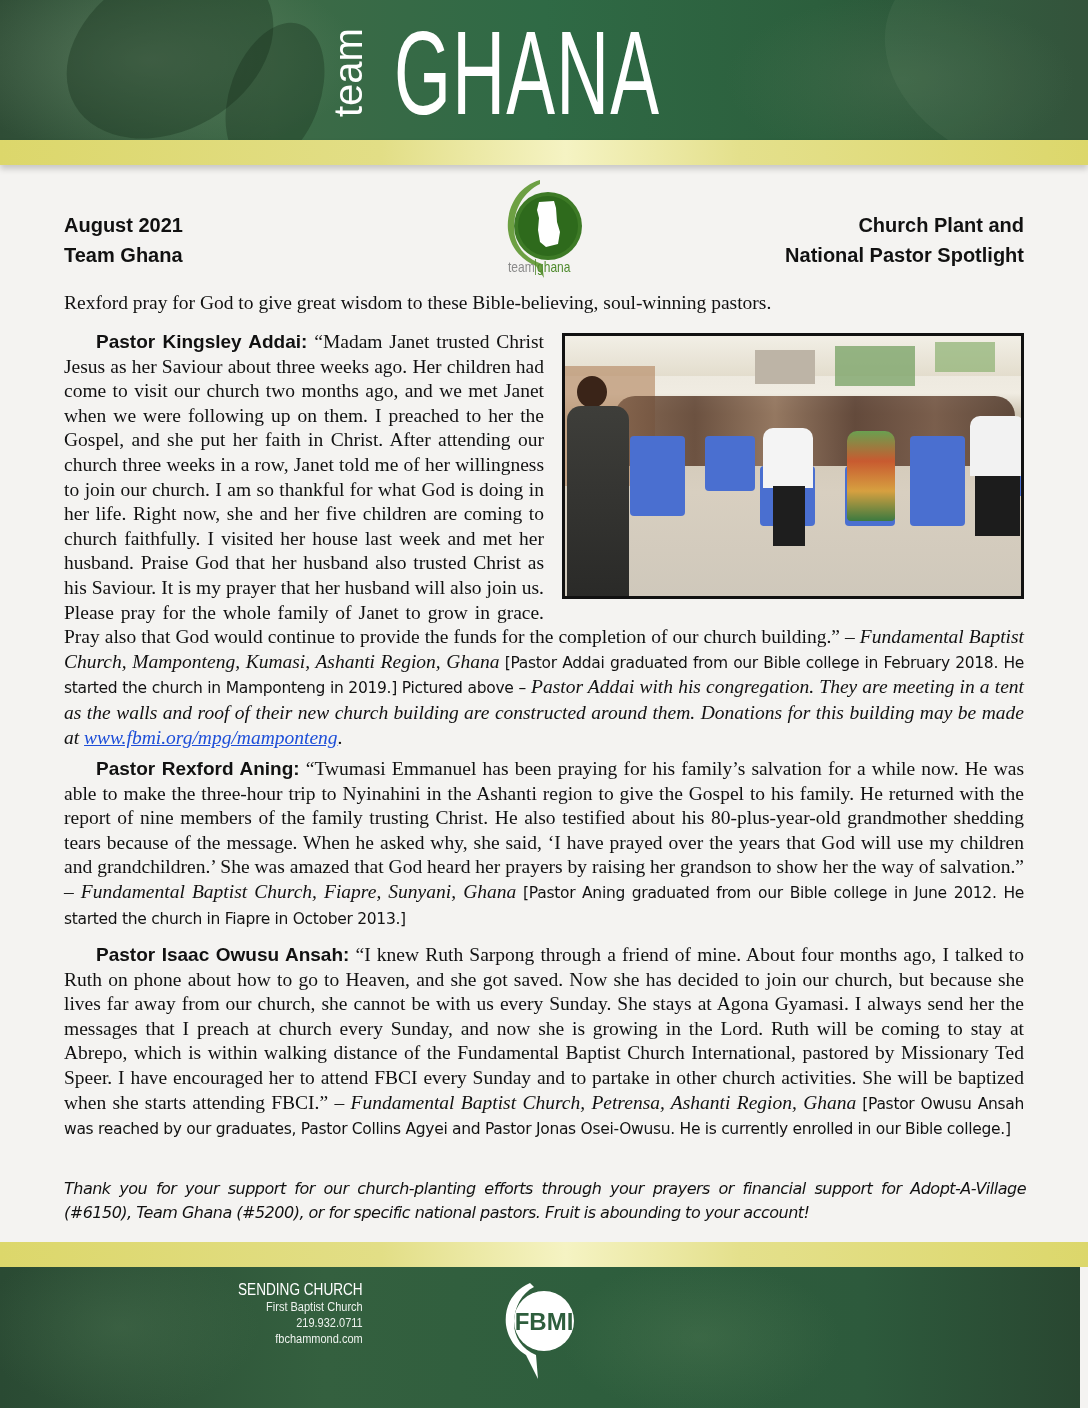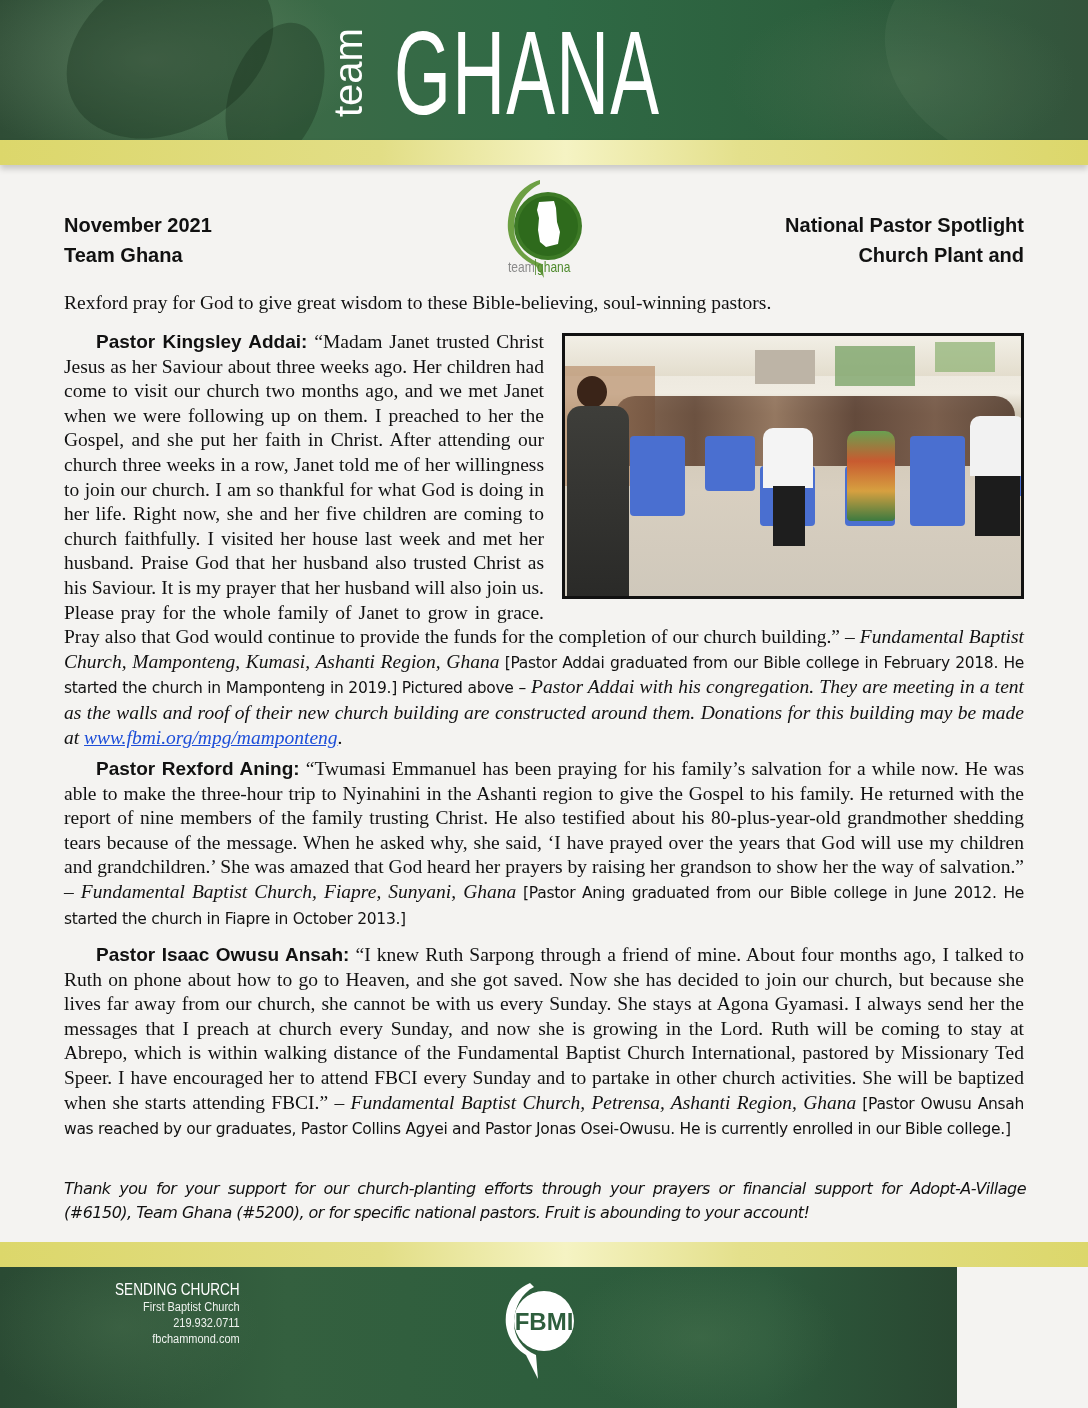--- a/index.html
+++ b/index.html
@@ -74,21 +74,21 @@
   .p3 { top: 943px; }
 
   .thanks {
     position: absolute; left: 64px; top: 1177px; width: 962px;
     font-family: "DejaVu Sans", sans-serif; font-style: italic; font-size: 16px; line-height: 24px;
     letter-spacing: -0.5px; text-align: justify;
   }
 
   
   .footer {
-    position: absolute; left: 0; top: 1267px; width: 957px; height: 141px;
+    position: absolute; left: 0; top: 1267px; width: 1080px; height: 141px;
     background:
       radial-gradient(ellipse 200px 120px at 120px 60px, rgba(80,120,85,0.35), transparent 70%),
       radial-gradient(ellipse 200px 110px at 700px 70px, rgba(90,130,90,0.30), transparent 70%),
       linear-gradient(90deg, #2a4a33 0%, #34603f 30%, #2e5e3d 55%, #2d5a3c 80%, #294731 100%);
     color: #fff; font-family: "Liberation Sans", sans-serif; overflow: hidden;
   }
   .f-left { position: absolute; right: 717px; top: 14px; text-align: right; }
   .f-right { position: absolute; left: 714px; top: 14px; }
   .f-title { font-size: 16px; line-height: 18px; transform: scaleX(0.85); transform-origin: left; white-space: nowrap; }
   .f-left .f-title { transform-origin: right; }
@@ -108,37 +108,37 @@
   <div class="leaf" style="left:230px;top:20px;width:90px;height:150px;transform:rotate(20deg);background:rgba(15,35,20,0.3);"></div>
   <div class="leaf" style="left:880px;top:-40px;width:260px;height:200px;transform:rotate(25deg);background:rgba(120,160,120,0.12);"></div>
   <div class="brand">
     <div class="team">team</div>
     <div class="ghana">GHANA</div>
   </div>
 </div>
 <div class="yband top"></div>
 
 <div class="info-left">
-  <div>November 2021</div>
+  <div>August 2021</div>
   <div>Team Ghana</div>
 </div>
 
 <svg class="logo" viewBox="0 0 90 104">
   <path d="M38 2 C16 8 4 30 6 52 C8 70 20 82 34 88 L42 100 L40 86 C22 80 12 66 12 50 C12 30 22 14 38 6 Z" fill="#6da043"></path>
   <circle cx="46" cy="48" r="34" fill="#3d7a26"></circle>
   <circle cx="46" cy="48" r="30" fill="#2e6a1c"></circle>
   <path d="M37 24 L52 23 L54 30 L55 44 L58 54 L56 66 L44 69 L38 64 L36 52 L37 40 L35 32 Z" fill="#ffffff"></path>
 </svg>
 <div class="logo-text">
   <span class="t1">team</span><span class="bar"></span><span class="t2">ghana</span>
 </div>
 
 <div class="info-right">
+  <div>Church Plant and</div>
   <div>National Pastor Spotlight</div>
-  <div>Church Plant and</div>
 </div>
 
 <div class="intro">Rexford pray for God to give great wisdom to these Bible-believing, soul-winning pastors.</div>
 
 <div class="para p1">
   <div class="float-photo" title="Pastor Addai preaching to his congregation seated on blue plastic chairs under a tent">
 
     <div class="ph" style="left:0;top:0;width:460px;height:40px;background:linear-gradient(180deg,#f2efe6,#e3ddcd);"></div>
     <div class="ph" style="left:0;top:30px;width:90px;height:120px;background:#b9906c;opacity:0.7;"></div>
     <div class="ph" style="left:270px;top:10px;width:80px;height:40px;background:#7da56a;opacity:0.8;"></div>

